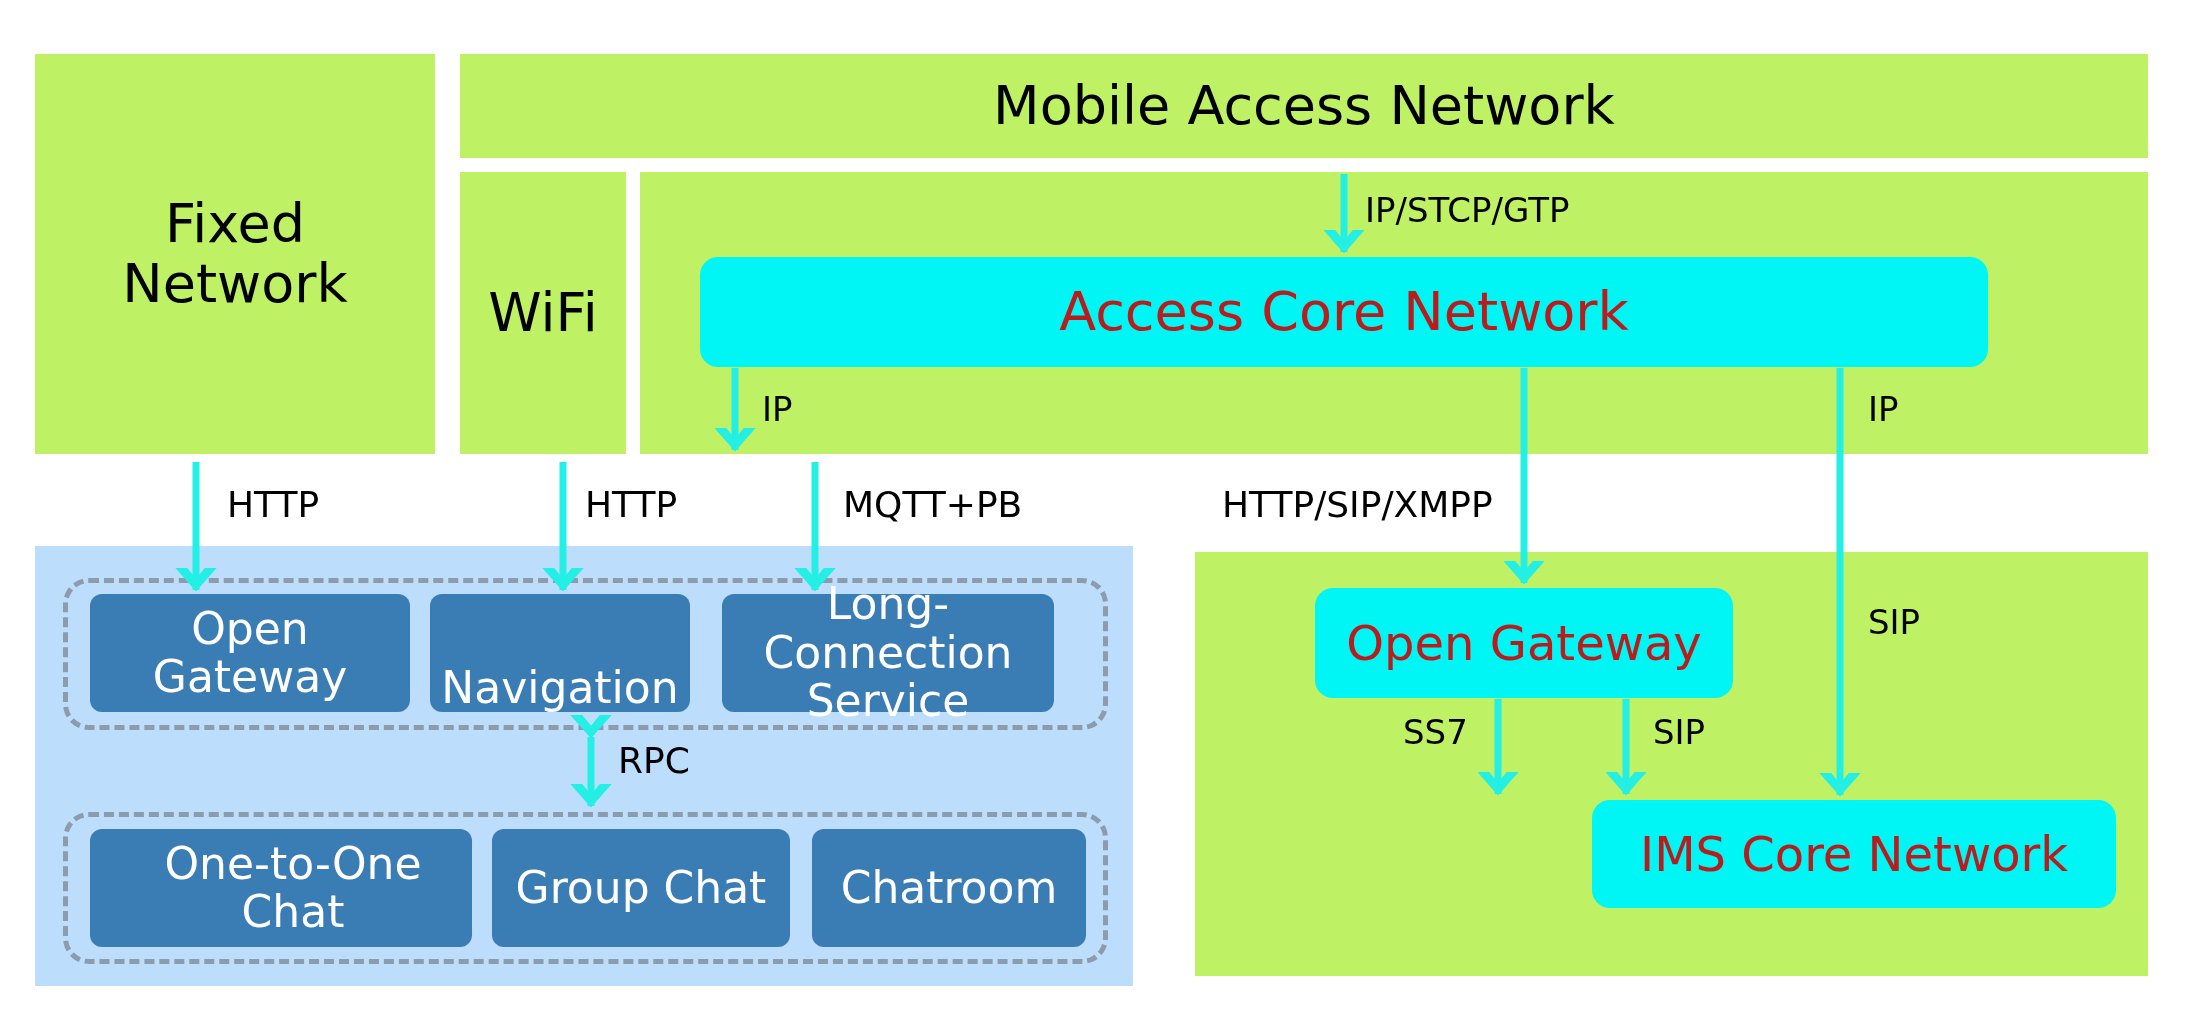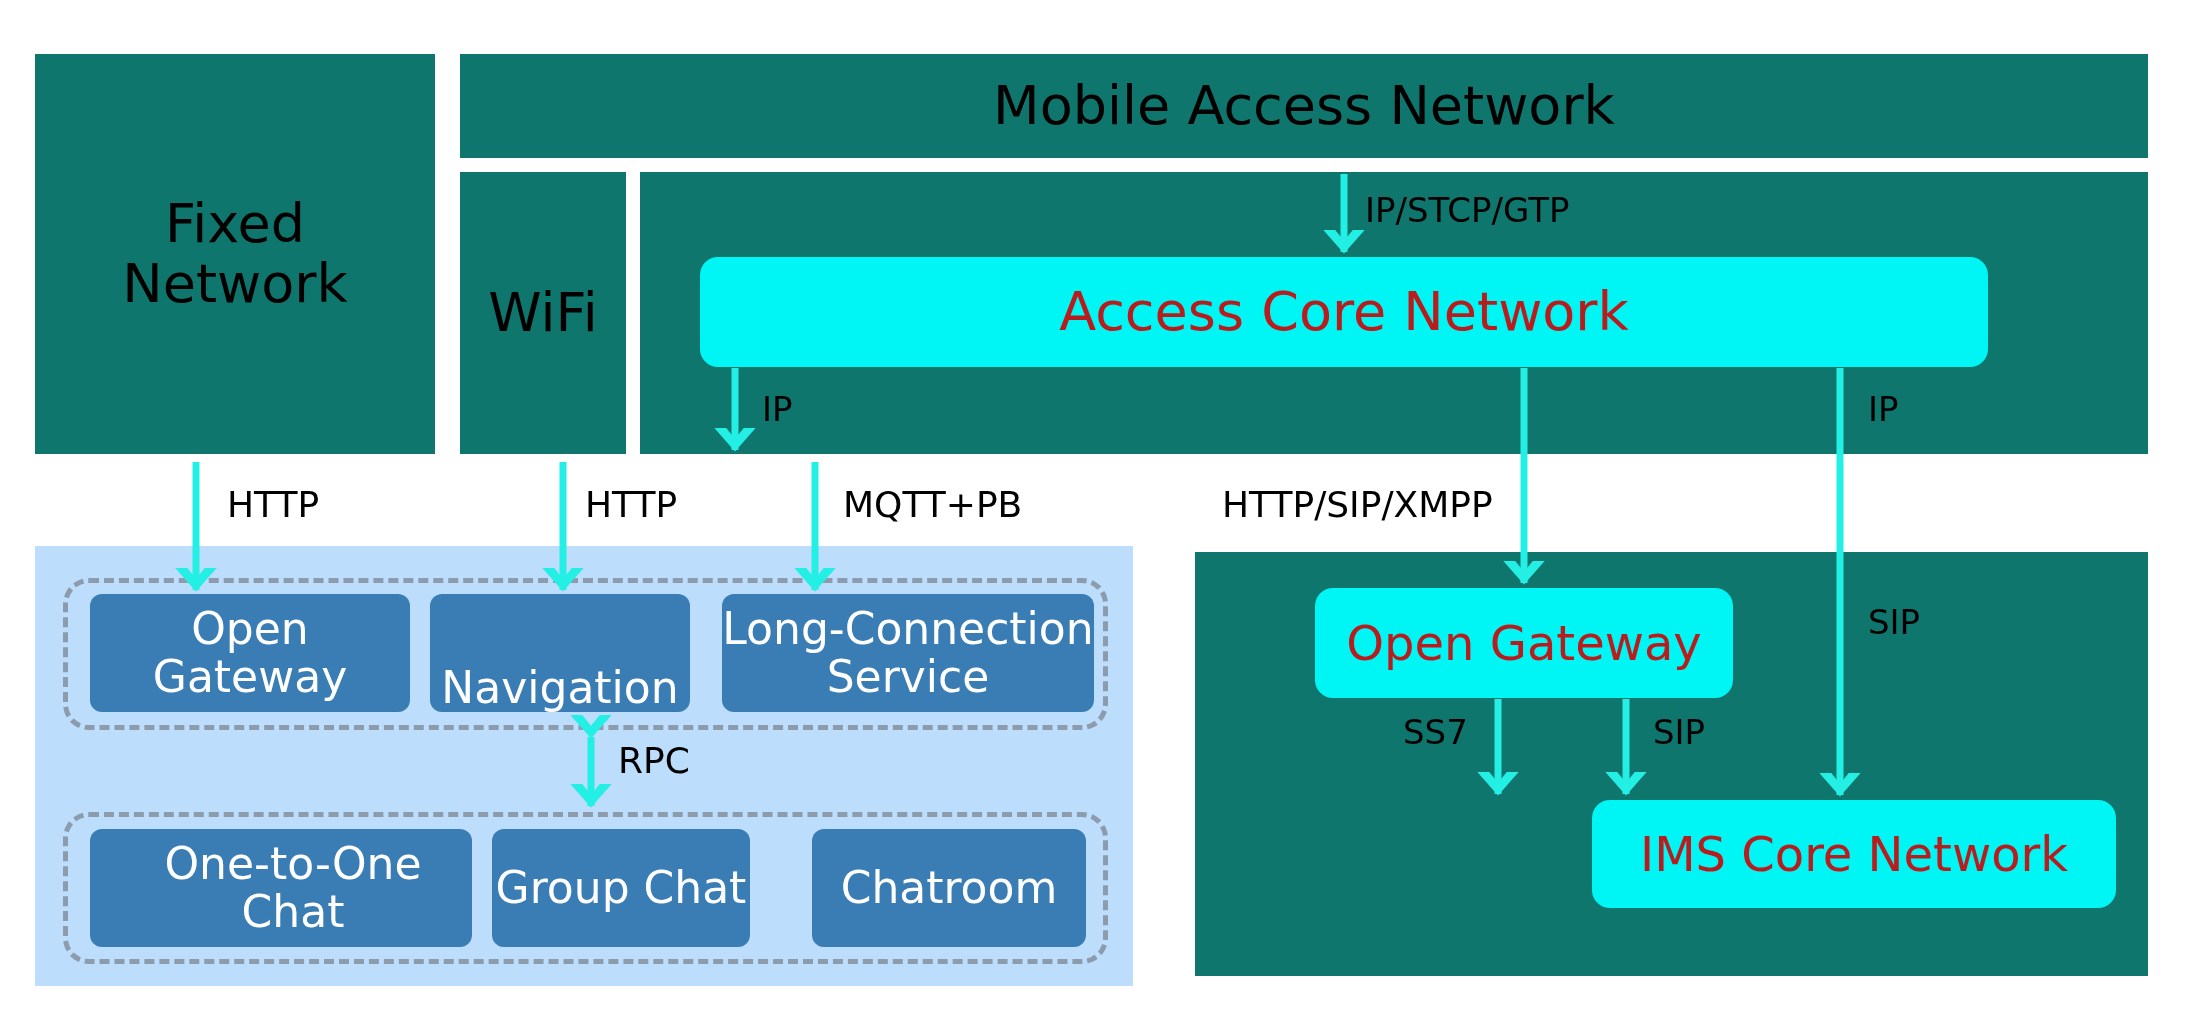--- a/index.html
+++ b/index.html
@@ -16,21 +16,21 @@
     height: 1027px;
     background: #ffffff;
     overflow: hidden;
   }
 
   
   .abs { position: absolute; box-sizing: border-box; }
 
   
   .netpanel {
-    background: #0f766e;
+    background: #bef264;
     display: flex;
     align-items: center;
     justify-content: center;
     color: #000000;
     line-height: 1.12;
     text-align: center;
   }
 
   
   .svcpanel {
@@ -114,35 +114,35 @@
   </div>
 
   <div class="abs node node-dark t-md" style="left:90px; top:594px; width:320px; height:118px;">
     <span>Open Gateway</span>
   </div>
 
   <div class="abs node node-dark t-md" style="left:430px; top:594px; width:260px; height:118px;align-items:flex-end;">
     <span>Navigation</span>
   </div>
 
-  <div class="abs node node-dark t-md" style="left:722px; top:594px; width:372px; height:118px;">
+  <div class="abs node node-dark t-md" style="left:722px; top:594px; width:332px; height:118px;justify-content:flex-end;">
     <div>
       <div>Long-Connection</div>
       <div>Service</div>
     </div>
   </div>
 
   <div class="abs dashgroup" style="left:63px; top:812px; width:1045px; height:152px;">
   </div>
 
   <div class="abs node node-dark t-md" style="left:90px; top:829px; width:382px; height:118px;padding-left:24px;">
     <span>One-to-One Chat</span>
   </div>
 
-  <div class="abs node node-dark t-md" style="left:492px; top:829px; width:258px; height:118px;">
+  <div class="abs node node-dark t-md" style="left:492px; top:829px; width:298px; height:118px;">
     <span>Group Chat</span>
   </div>
 
   <div class="abs node node-dark t-md" style="left:812px; top:829px; width:274px; height:118px;">
     <span>Chatroom</span>
   </div>
 
   <div class="abs netpanel" style="left:1195px; top:552px; width:953px; height:424px;">
   </div>
 

